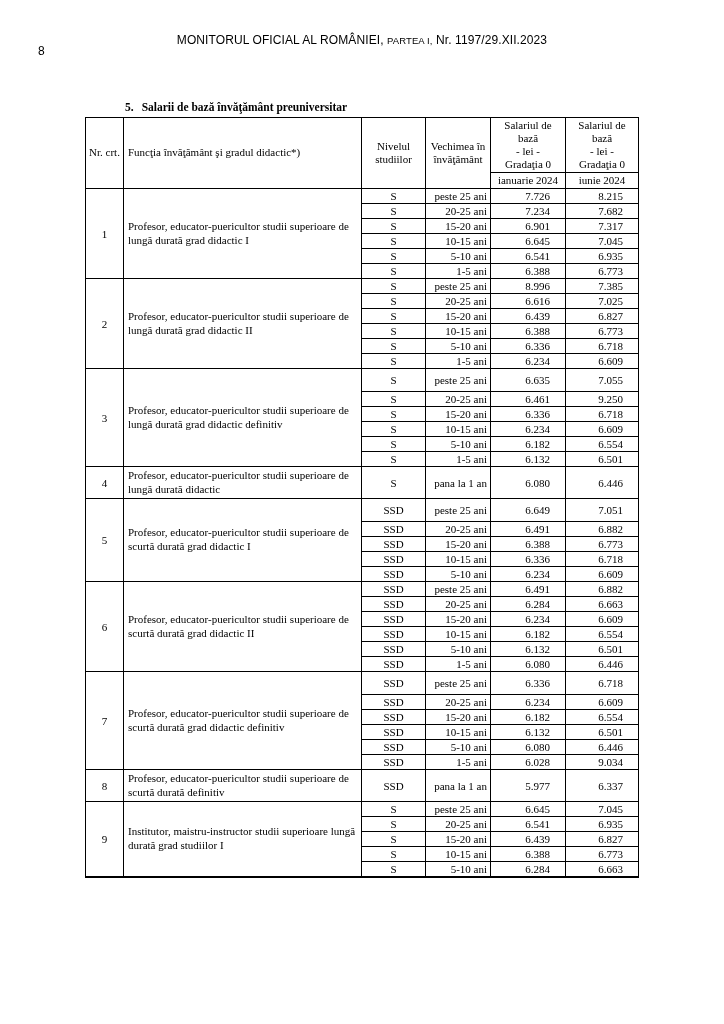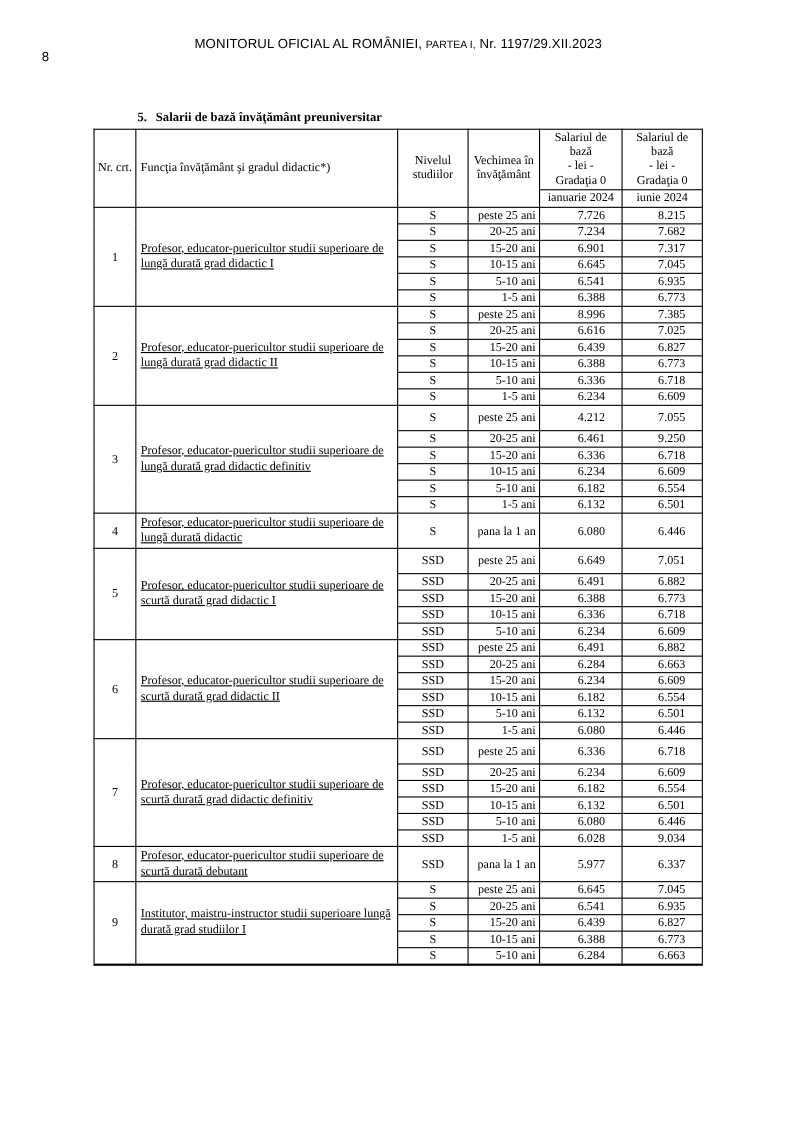--- a/index.html
+++ b/index.html
@@ -63,21 +63,21 @@
     text-align: center;
     line-height: 1.22;
     padding: 1px 2px;
   }
   .sal-lines div { line-height: 13px; }
   .sub-head { height: 15px; line-height: 13px; }
   tbody tr { height: 15px; }
   tbody tr.tall { height: 23px; }
   tbody tr.single { height: 32px; }
   td.c-nr   { text-align: center; }
-  td.c-fn   { text-align: left; padding: 1px 4px; line-height: 1.25; text-decoration: underline; }
+  td.c-fn   { text-align: left; padding: 1px 4px; line-height: 1.25; }
   td.c-niv  { text-align: center; }
   td.c-vech { text-align: right; margin-left: 48px; }
   td.c-num  { text-align: right; padding-right: 15px; }
 </style>
 </head>
 <body>
 
 <span class="page-num">8</span>
 
 <div class="running-header">
@@ -199,21 +199,21 @@
           <td class="c-niv">S</td>
           <td class="c-vech">1-5 ani</td>
           <td class="c-num">6.234</td>
           <td class="c-num">6.609</td>
         </tr>
         <tr class="tall">
           <td class="c-nr" rowspan="6">3</td>
           <td class="c-fn" rowspan="6">Profesor, educator-puericultor studii superioare de lungă durată grad didactic definitiv</td>
           <td class="c-niv">S</td>
           <td class="c-vech">peste 25 ani</td>
-          <td class="c-num">4.212</td>
+          <td class="c-num">6.635</td>
           <td class="c-num">7.055</td>
         </tr>
         <tr>
           <td class="c-niv">S</td>
           <td class="c-vech">20-25 ani</td>
           <td class="c-num">6.461</td>
           <td class="c-num">9.250</td>
         </tr>
         <tr>
           <td class="c-niv">S</td>
@@ -350,21 +350,21 @@
           <td class="c-num">6.446</td>
         </tr>
         <tr>
           <td class="c-niv">SSD</td>
           <td class="c-vech">1-5 ani</td>
           <td class="c-num">6.028</td>
           <td class="c-num">9.034</td>
         </tr>
         <tr class="single">
           <td class="c-nr">8</td>
-          <td class="c-fn">Profesor, educator-puericultor studii superioare de scurtă durată debutant</td>
+          <td class="c-fn">Profesor, educator-puericultor studii superioare de scurtă durată definitiv</td>
           <td class="c-niv">SSD</td>
           <td class="c-vech">pana la 1 an</td>
           <td class="c-num">5.977</td>
           <td class="c-num">6.337</td>
         </tr>
         <tr>
           <td class="c-nr" rowspan="5">9</td>
           <td class="c-fn" rowspan="5">Institutor, maistru-instructor studii superioare lungă durată grad studiilor I</td>
           <td class="c-niv">S</td>
           <td class="c-vech">peste 25 ani</td>

